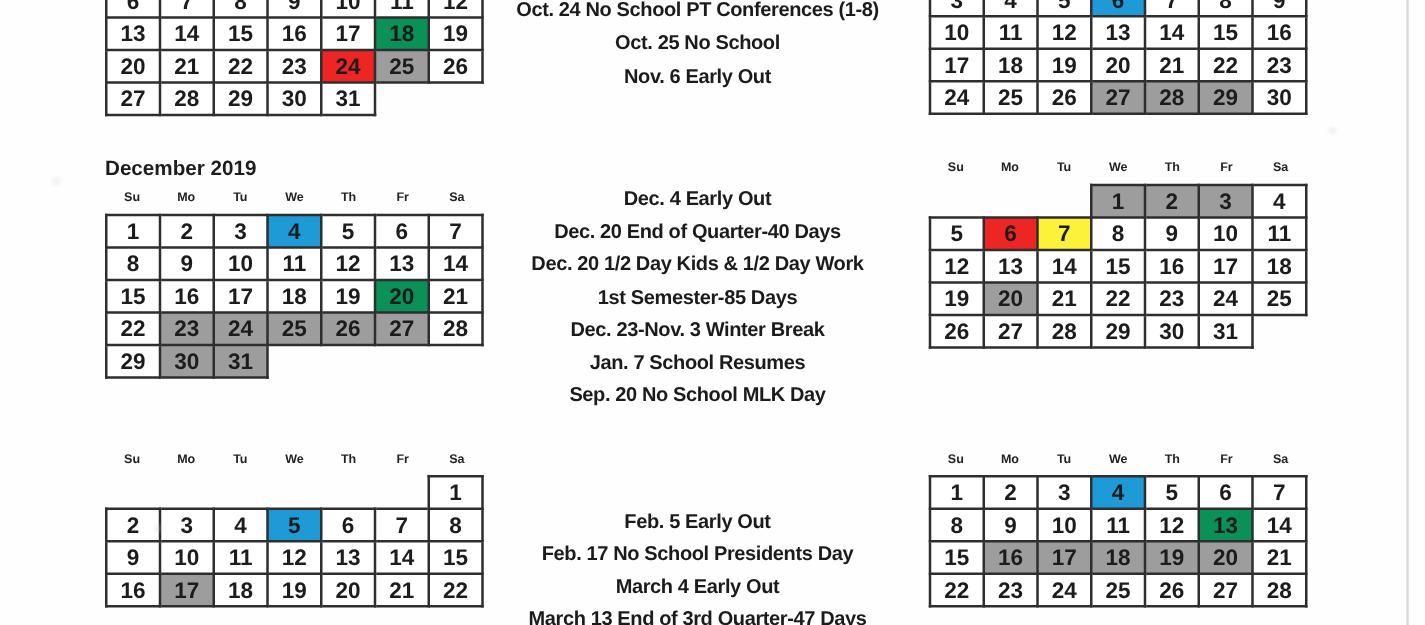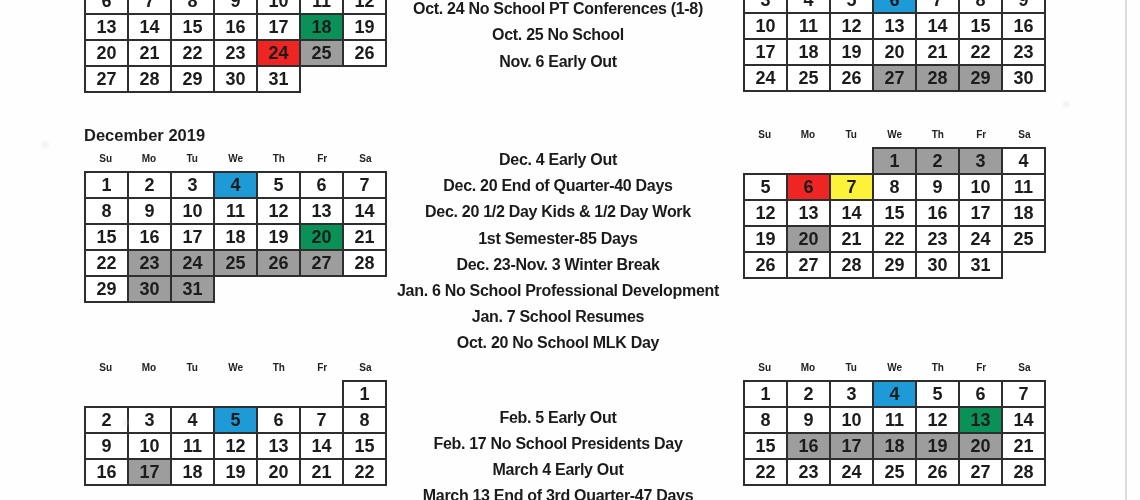--- a/index.html
+++ b/index.html
@@ -358,23 +358,22 @@
       <div>Oct. 24 No School PT Conferences (1-8)</div>
       <div>Oct. 25 No School</div>
       <div>Nov. 6 Early Out</div>
     </div>
   <div class="events" id="ev-1">
       <div>Dec. 4 Early Out</div>
       <div>Dec. 20 End of Quarter-40 Days</div>
       <div>Dec. 20 1/2 Day Kids &amp; 1/2 Day Work</div>
       <div>1st Semester-85 Days</div>
       <div>Dec. 23-Nov. 3 Winter Break</div>
-      <div>Jan. 6 No School Professional Development</div>
       <div>Jan. 7 School Resumes</div>
-      <div>Oct. 20 No School MLK Day</div>
+      <div>Sep. 20 No School MLK Day</div>
     </div>
   <div class="events" id="ev-2">
       <div>Feb. 5 Early Out</div>
       <div>Feb. 17 No School Presidents Day</div>
       <div>March 4 Early Out</div>
       <div>March 13 End of 3rd Quarter-47 Days</div>
     </div>
 
   <div class="scan-edge" style="left:1125px;"></div>
   <div class="smudge" style="left:38px;top:140px;width:14px;height:10px;"></div>

